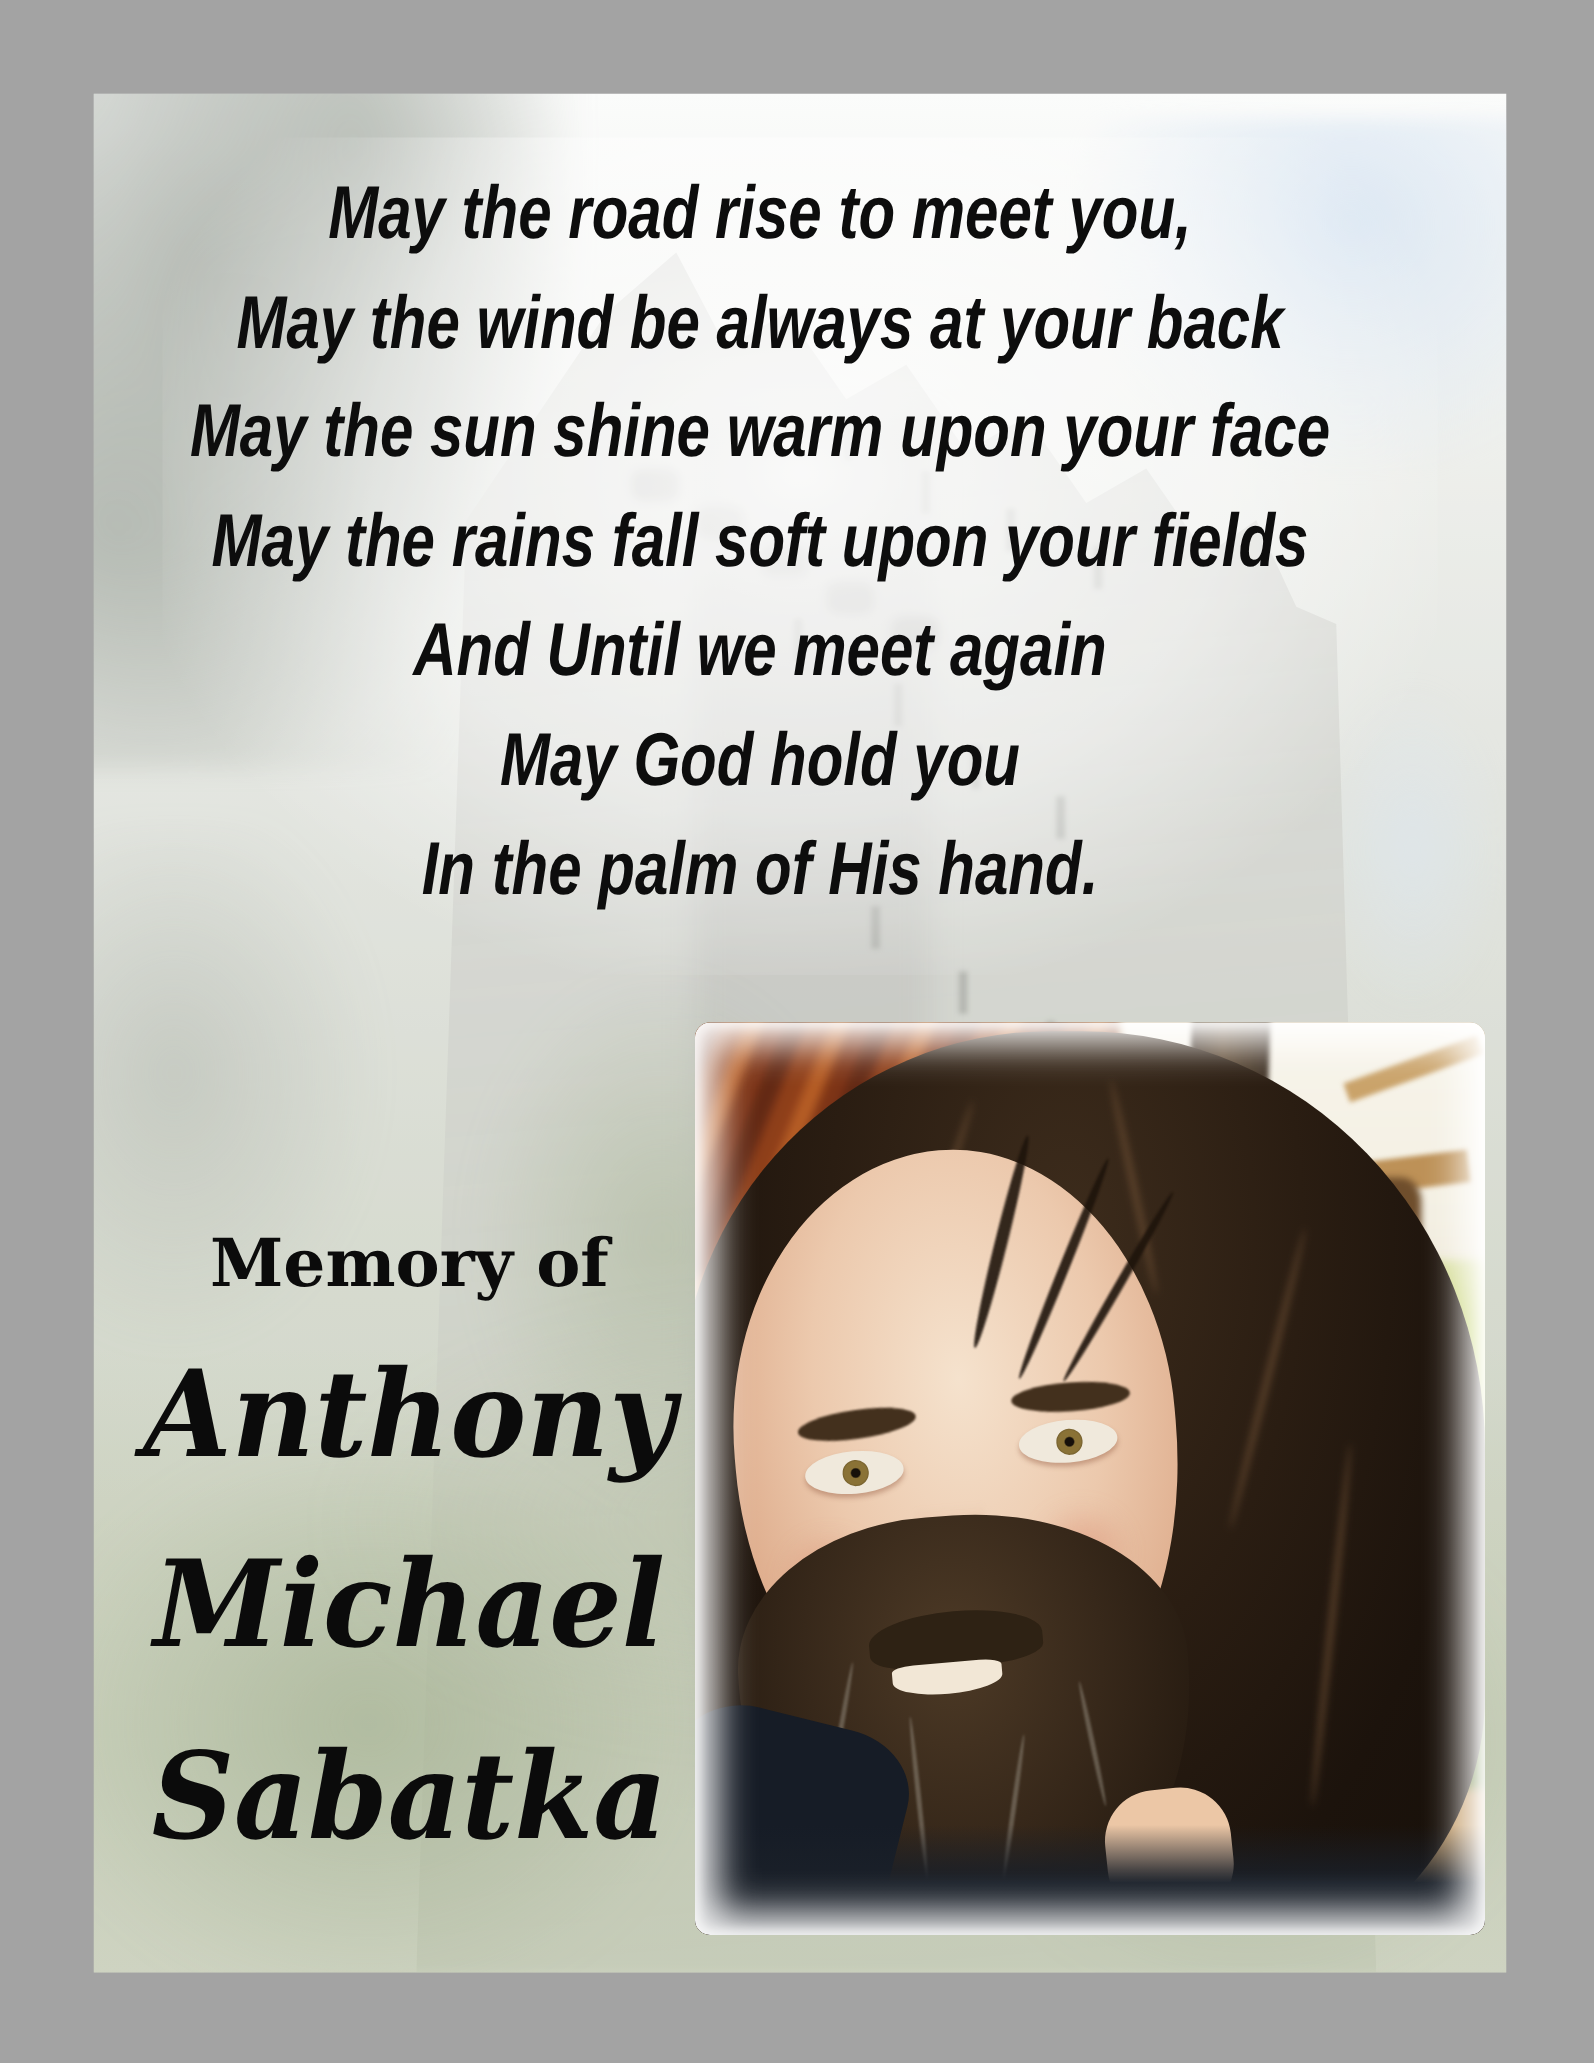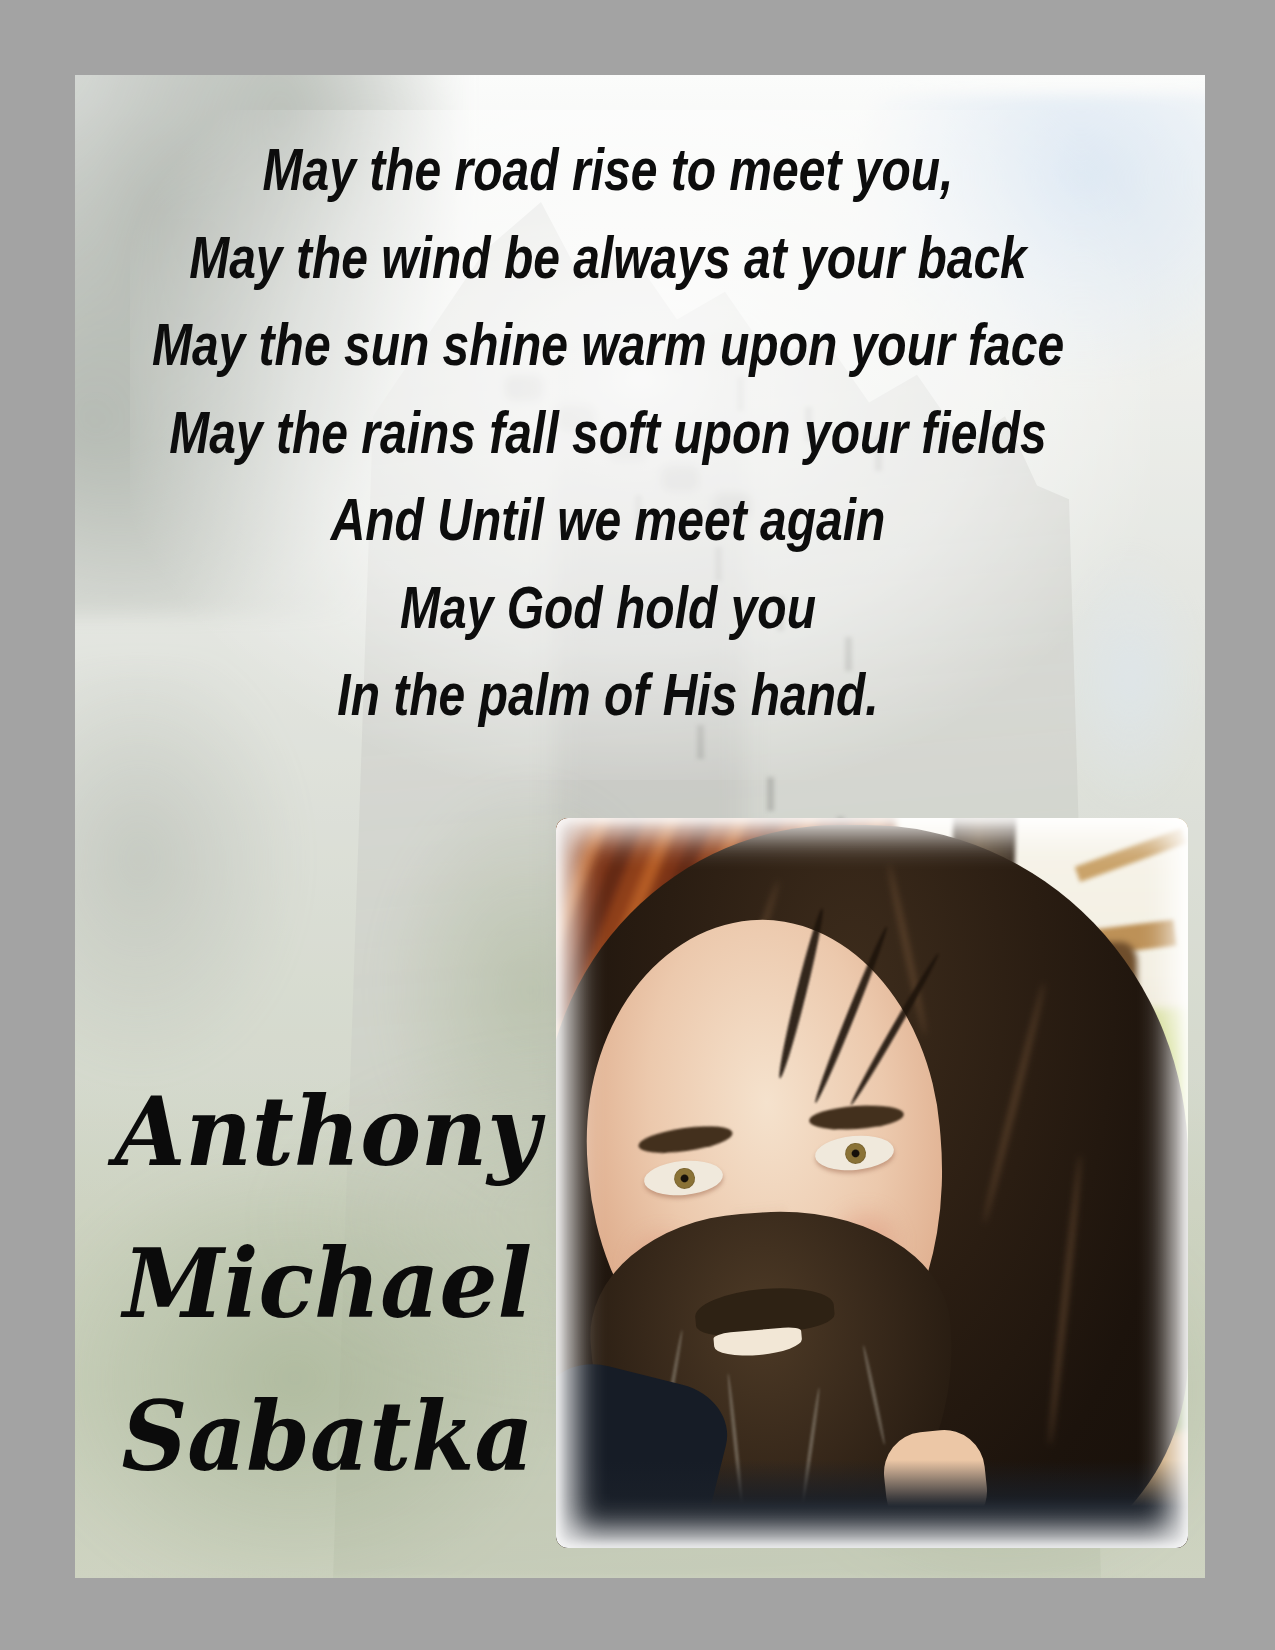--- a/index.html
+++ b/index.html
@@ -163,20 +163,21 @@
     <div>May the road rise to meet you,</div>
     <div>May the wind be always at your back</div>
     <div>May the sun shine warm upon your face</div>
     <div>May the rains fall soft upon your fields</div>
     <div>And Until we meet again</div>
     <div>May God hold you</div>
     <div>In the palm of His hand.</div>
   </div>
 
   <div class="memorial">
+    <div class="mem-line mem-intro" style="top:985px;">Memory of</div>
     <div class="mem-line mem-name" style="top:1084px;">Anthony</div>
     <div class="mem-line mem-name" style="top:1236px;">Michael</div>
     <div class="mem-line mem-name" style="top:1389px;">Sabatka</div>
   </div>
 
   <div class="portrait">
     <div class="abs ph-wood"></div>
     <div class="abs ph-wood2"></div>
     <div class="abs ph-glow"></div>
     <div class="abs ph-window"></div>

